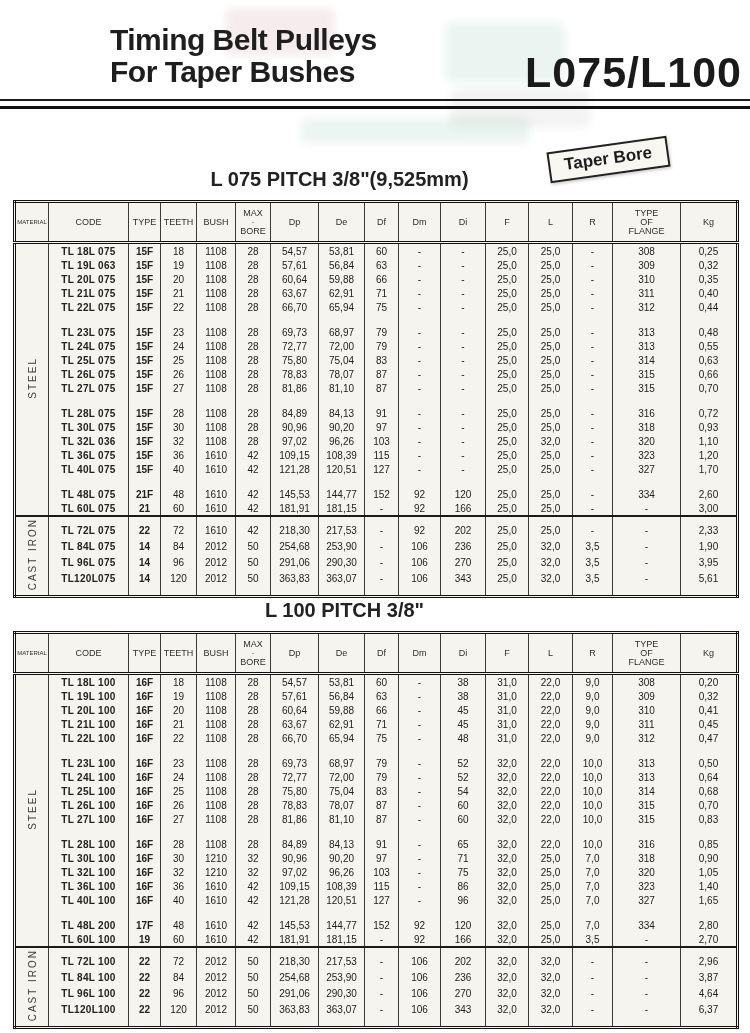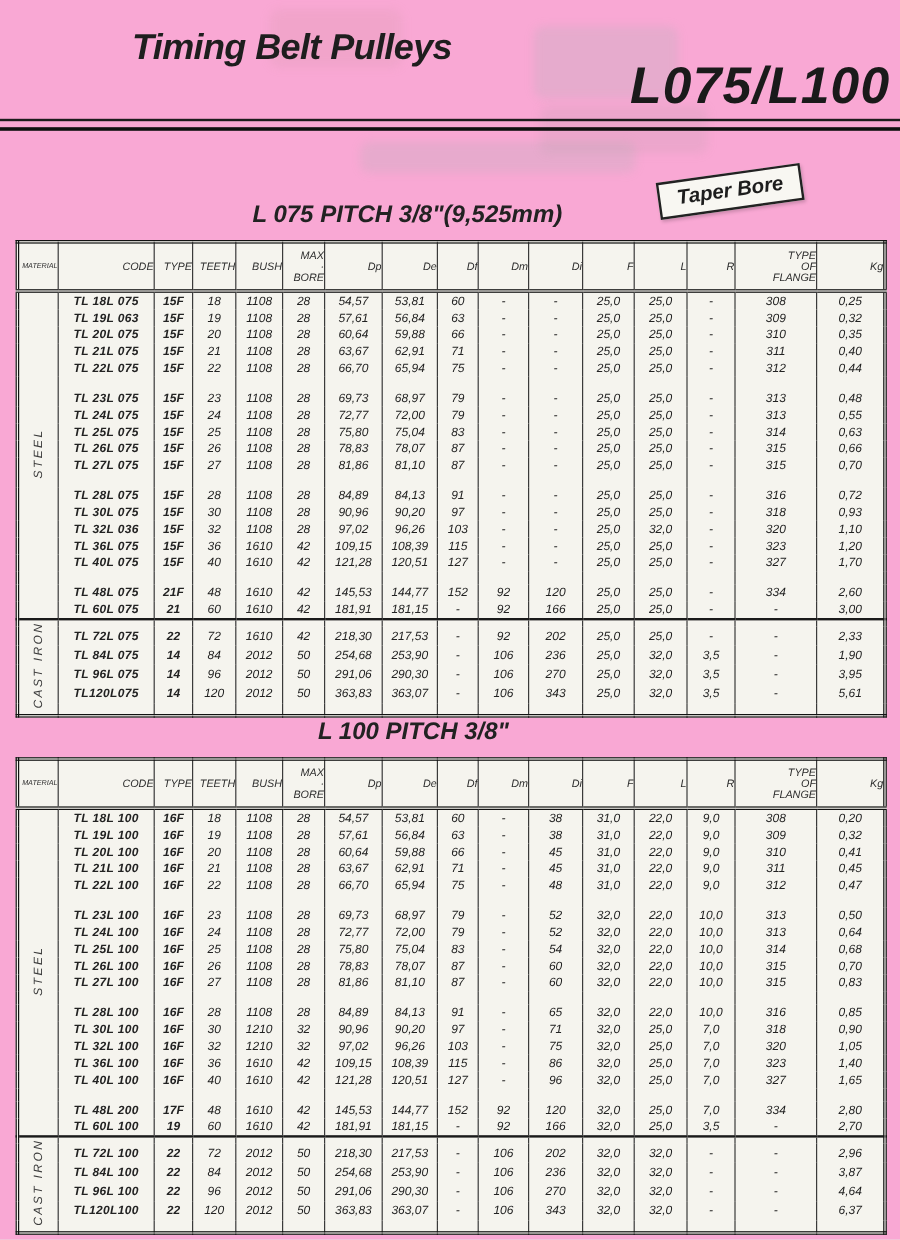--- a/index.html
+++ b/index.html
@@ -1,17 +1,17 @@
 <!DOCTYPE html>
 <html><head>
 <meta charset="utf-8">
 <style>
   html,body{margin:0;padding:0;}
   body{width:750px;height:1033px;background:#e9e7e0;font-family:"Liberation Sans",sans-serif;position:relative;overflow:hidden;}
-  .page{position:absolute;inset:0;background:#f9a8d4;font-style:italic;}
+  .page{position:absolute;inset:0;background:#ffffff;}
 
   
   .artifact{position:absolute;border-radius:8px;filter:blur(4px);}
   .art-pink{left:225px;top:8px;width:110px;height:48px;background:rgba(205,150,160,0.18);}
   .art-green1{left:445px;top:22px;width:120px;height:60px;background:rgba(130,185,165,0.16);}
   .art-green2{left:300px;top:118px;width:230px;height:26px;background:rgba(130,185,160,0.14);}
   .art-grey{left:450px;top:88px;width:140px;height:40px;background:rgba(150,160,150,0.12);}
 
   
   .titleblock{position:absolute;left:110px;top:24px;color:#1e1e1e;font-weight:bold;font-size:30px;line-height:32px;letter-spacing:-0.5px;}
@@ -25,21 +25,21 @@
 
   
   .badge{position:absolute;left:548px;top:144px;transform:rotate(-8deg);background:#f8f7f2;border:2px solid #222;
          padding:3px 14px 4px 14px;font-weight:bold;font-size:17px;color:#1d1d1d;box-shadow:1px 2px 3px rgba(0,0,0,0.18);}
 
   
   .twrap{position:absolute;left:13px;width:723px;}
   .t1{top:200px;} .t2{top:631px;}
   table.ptable{border-collapse:collapse;table-layout:fixed;width:723px;background:#f5f4ee;border:3px double #111;}
   table.ptable th,table.ptable td{border-left:1px solid #3a3a3a;border-right:1px solid #3a3a3a;overflow:hidden;white-space:nowrap;}
-  table.ptable thead th{height:36px;vertical-align:middle;text-align:right;font-weight:normal;font-size:9px;line-height:9px;
+  table.ptable thead th{height:36px;vertical-align:middle;text-align:center;font-weight:normal;font-size:9px;line-height:9px;
       color:#2e2e2e;border-bottom:3px double #111;padding:1px 0;}
   table.ptable thead th.mat-h{font-size:6px;letter-spacing:0;}
   table.ptable td{font-size:10px;line-height:13px;text-align:center;color:#222;padding:0;}
   tr.data td{height:14px;}
   tbody.cast tr.data td{height:16px;}
   tr.gap td{height:11px;}
   tr.pad-t td{height:5px;}
   tr.pad-b td{height:9px;}
   td.code{text-align:left;padding-left:8px;font-weight:bold;font-size:10.5px;letter-spacing:0.3px;color:#151515;}
   td.type{font-weight:bold;color:#151515;}
@@ -52,20 +52,21 @@
 
 <div class="page">
 
   <div class="artifact art-pink"></div>
   <div class="artifact art-green1"></div>
   <div class="artifact art-green2"></div>
   <div class="artifact art-grey"></div>
 
   <div class="titleblock">
     <div>Timing Belt Pulleys</div>
+    <div>For Taper Bushes</div>
   </div>
   <div class="model">L075/L100</div>
   <div class="rule"></div>
 
   <div class="sec-heading h1">L 075 PITCH 3/8"(9,525mm)</div>
   <div class="badge">Taper Bore</div>
 
   <div class="twrap t1">
       <table class="ptable">
         <colgroup>

